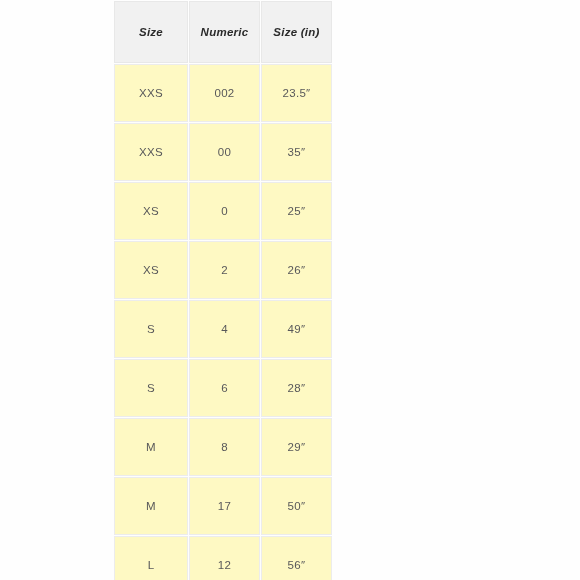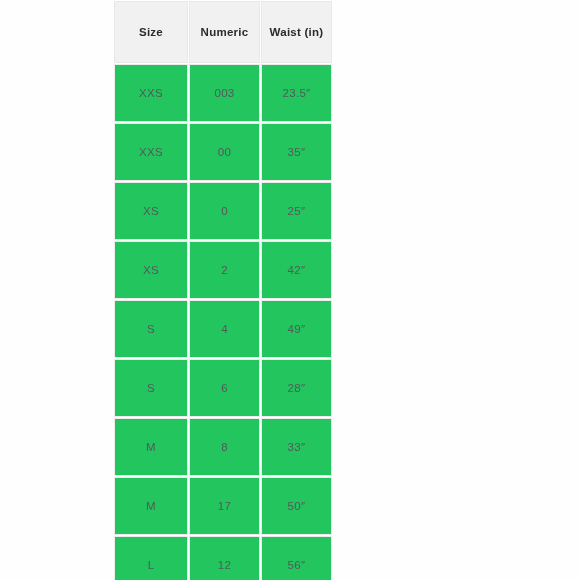--- a/index.html
+++ b/index.html
@@ -45,24 +45,25 @@
     background: #f1f1f1;
     border: 1px solid #e8e8e8;
     height: 60px;
     text-align: center;
     vertical-align: middle;
     font-size: 11.5px;
     font-weight: bold;
     color: #2b2b2b;
     letter-spacing: 0.25px;
     padding: 0 2px;
+    font-style: italic;
   }
 
   table.size-chart td {
-    background: #22c55e;
+    background: #fef9c3;
     border: 1px solid #ececec;
     height: 56px;
     text-align: center;
     vertical-align: middle;
     font-size: 11.5px;
     font-weight: normal;
     color: #58585a;
     letter-spacing: 0.3px;
     padding: 0 2px;
     margin-left: 17px;
@@ -88,32 +89,32 @@
       </colgroup>
       <thead>
         <tr>
           <th>
             <span class="cell-text">Size</span>
           </th>
           <th>
             <span class="cell-text">Numeric</span>
           </th>
           <th>
-            <span class="cell-text">Waist (in)</span>
+            <span class="cell-text">Size (in)</span>
           </th>
         </tr>
       </thead>
       <tbody>
 
         <tr>
           <td>
             <span class="cell-text">XXS</span>
           </td>
           <td>
-            <span class="cell-text">003</span>
+            <span class="cell-text">002</span>
           </td>
           <td>
             <span class="cell-text">23.5″</span>
           </td>
         </tr>
 
         <tr>
           <td>
             <span class="cell-text">XXS</span>
           </td>
@@ -138,21 +139,21 @@
         </tr>
 
         <tr>
           <td>
             <span class="cell-text">XS</span>
           </td>
           <td>
             <span class="cell-text">2</span>
           </td>
           <td>
-            <span class="cell-text">42″</span>
+            <span class="cell-text">26″</span>
           </td>
         </tr>
 
         <tr>
           <td>
             <span class="cell-text">S</span>
           </td>
           <td>
             <span class="cell-text">4</span>
           </td>
@@ -174,21 +175,21 @@
         </tr>
 
         <tr>
           <td>
             <span class="cell-text">M</span>
           </td>
           <td>
             <span class="cell-text">8</span>
           </td>
           <td>
-            <span class="cell-text">33″</span>
+            <span class="cell-text">29″</span>
           </td>
         </tr>
 
         <tr>
           <td>
             <span class="cell-text">M</span>
           </td>
           <td>
             <span class="cell-text">17</span>
           </td>

